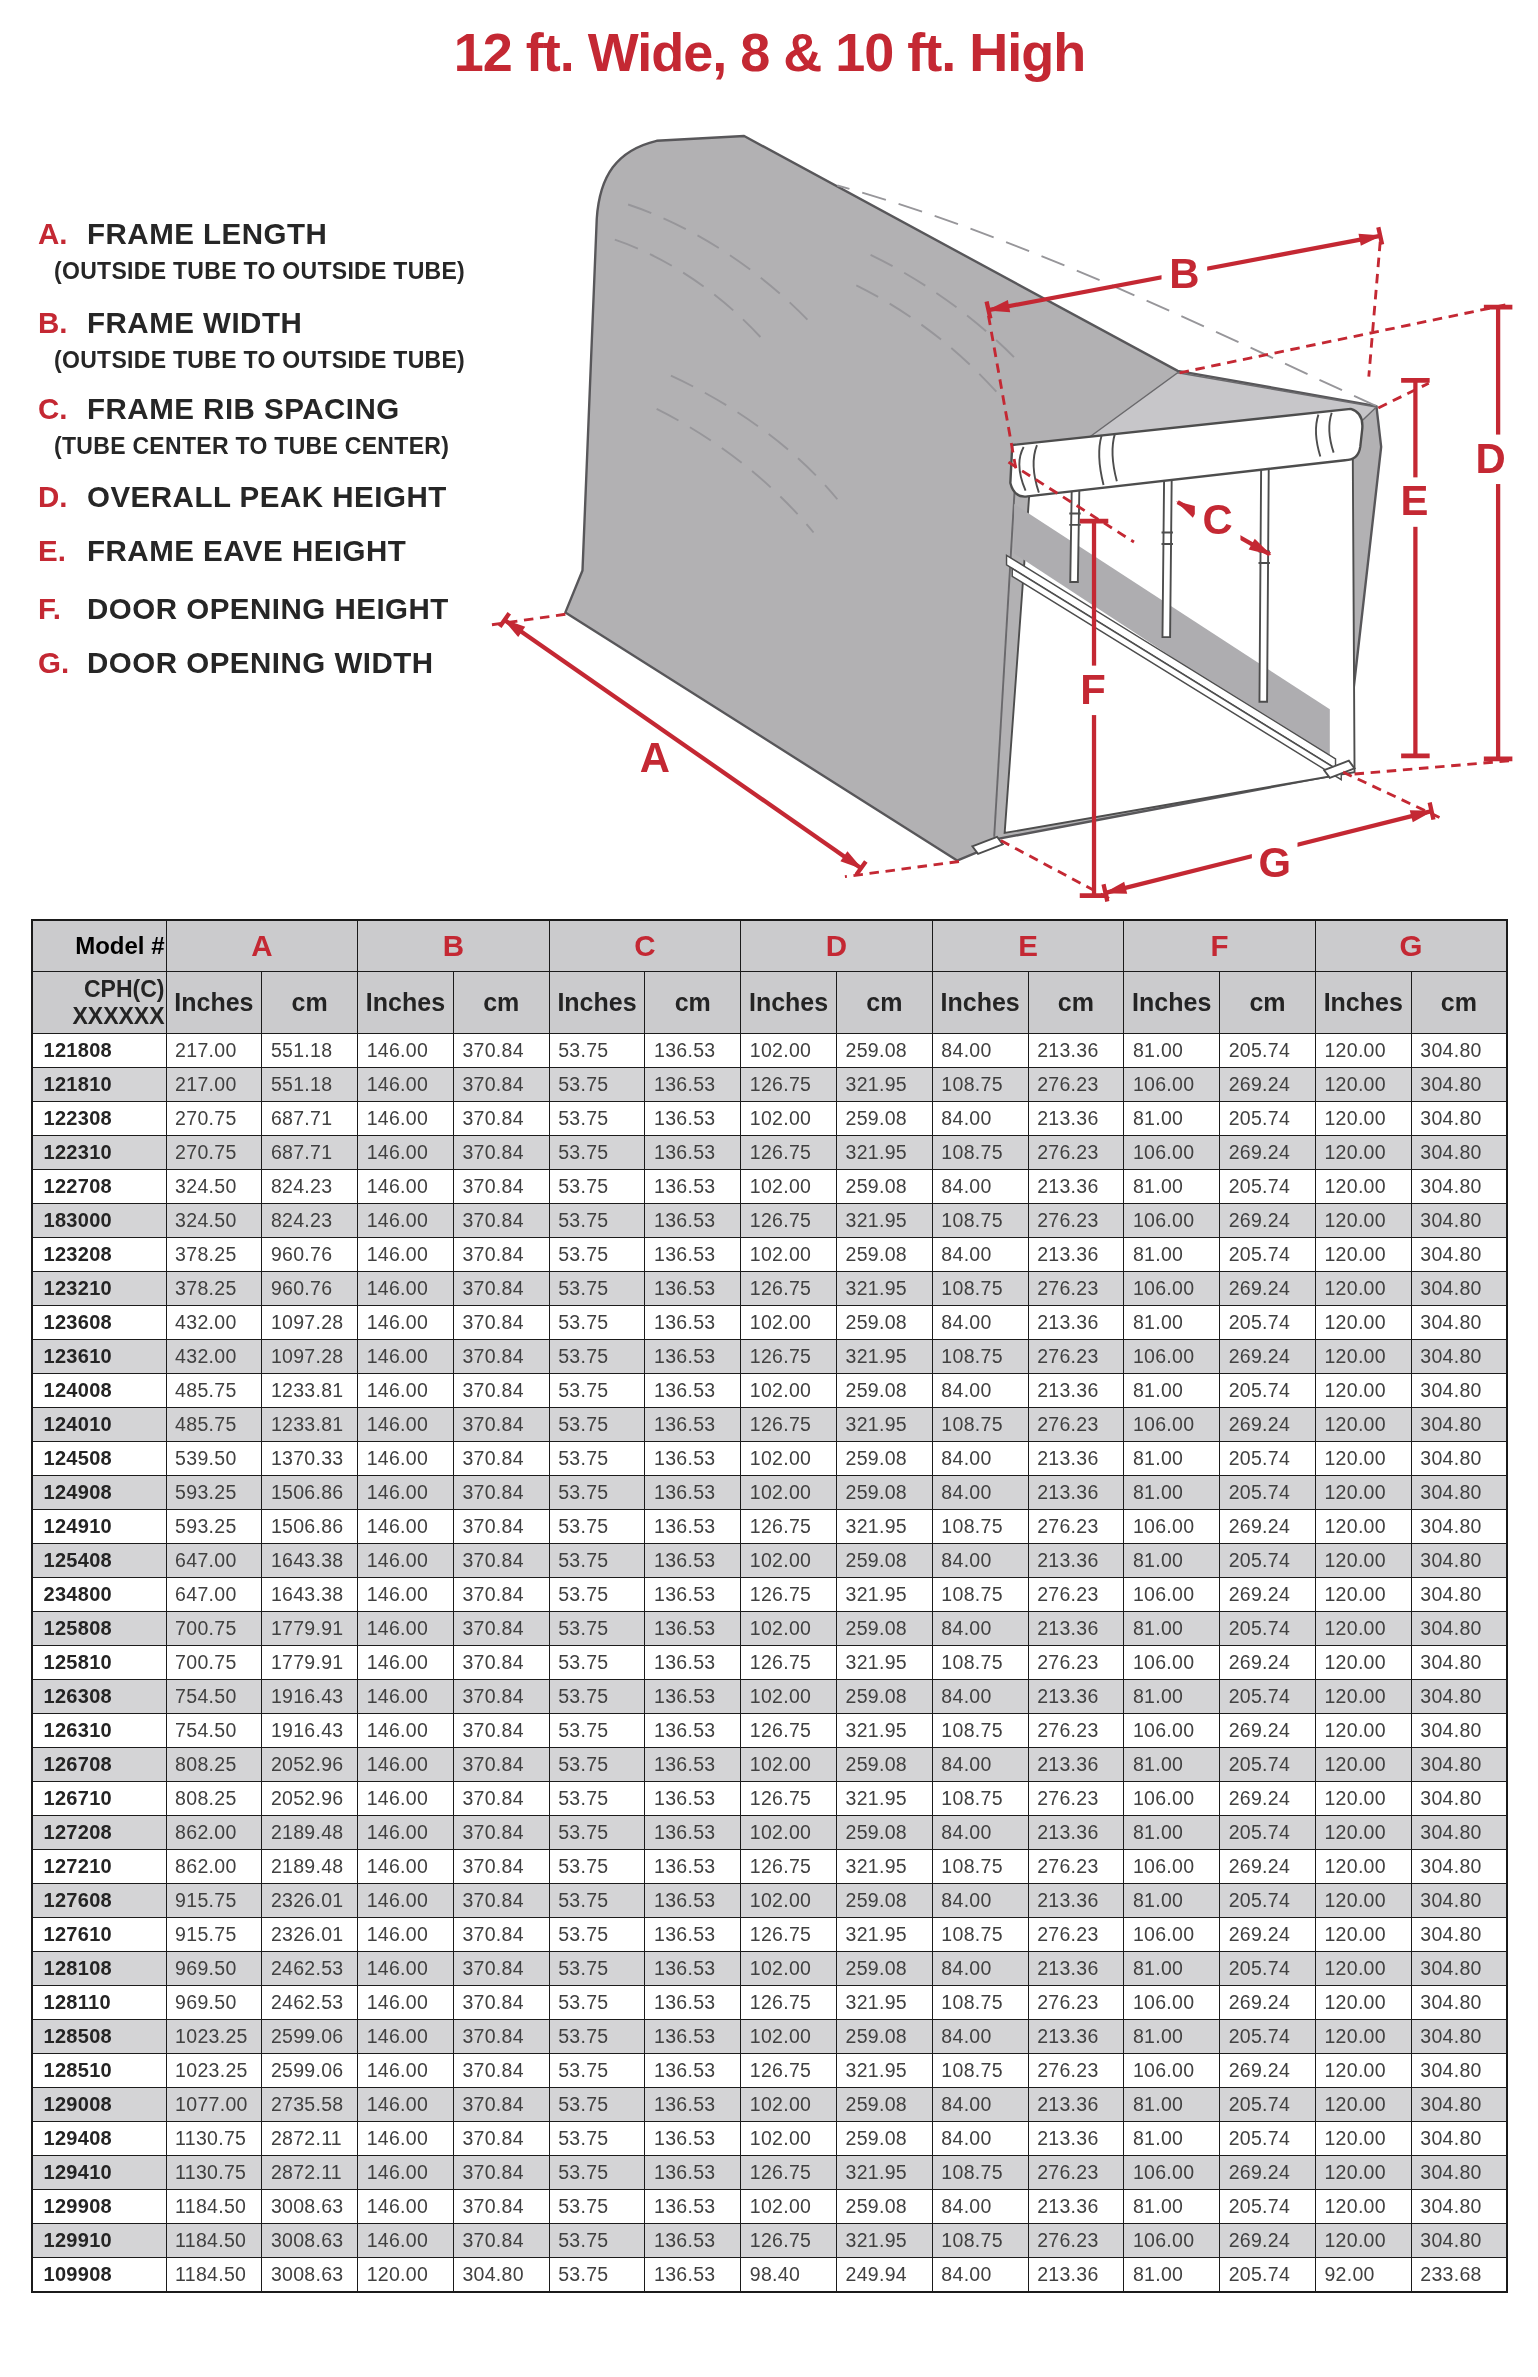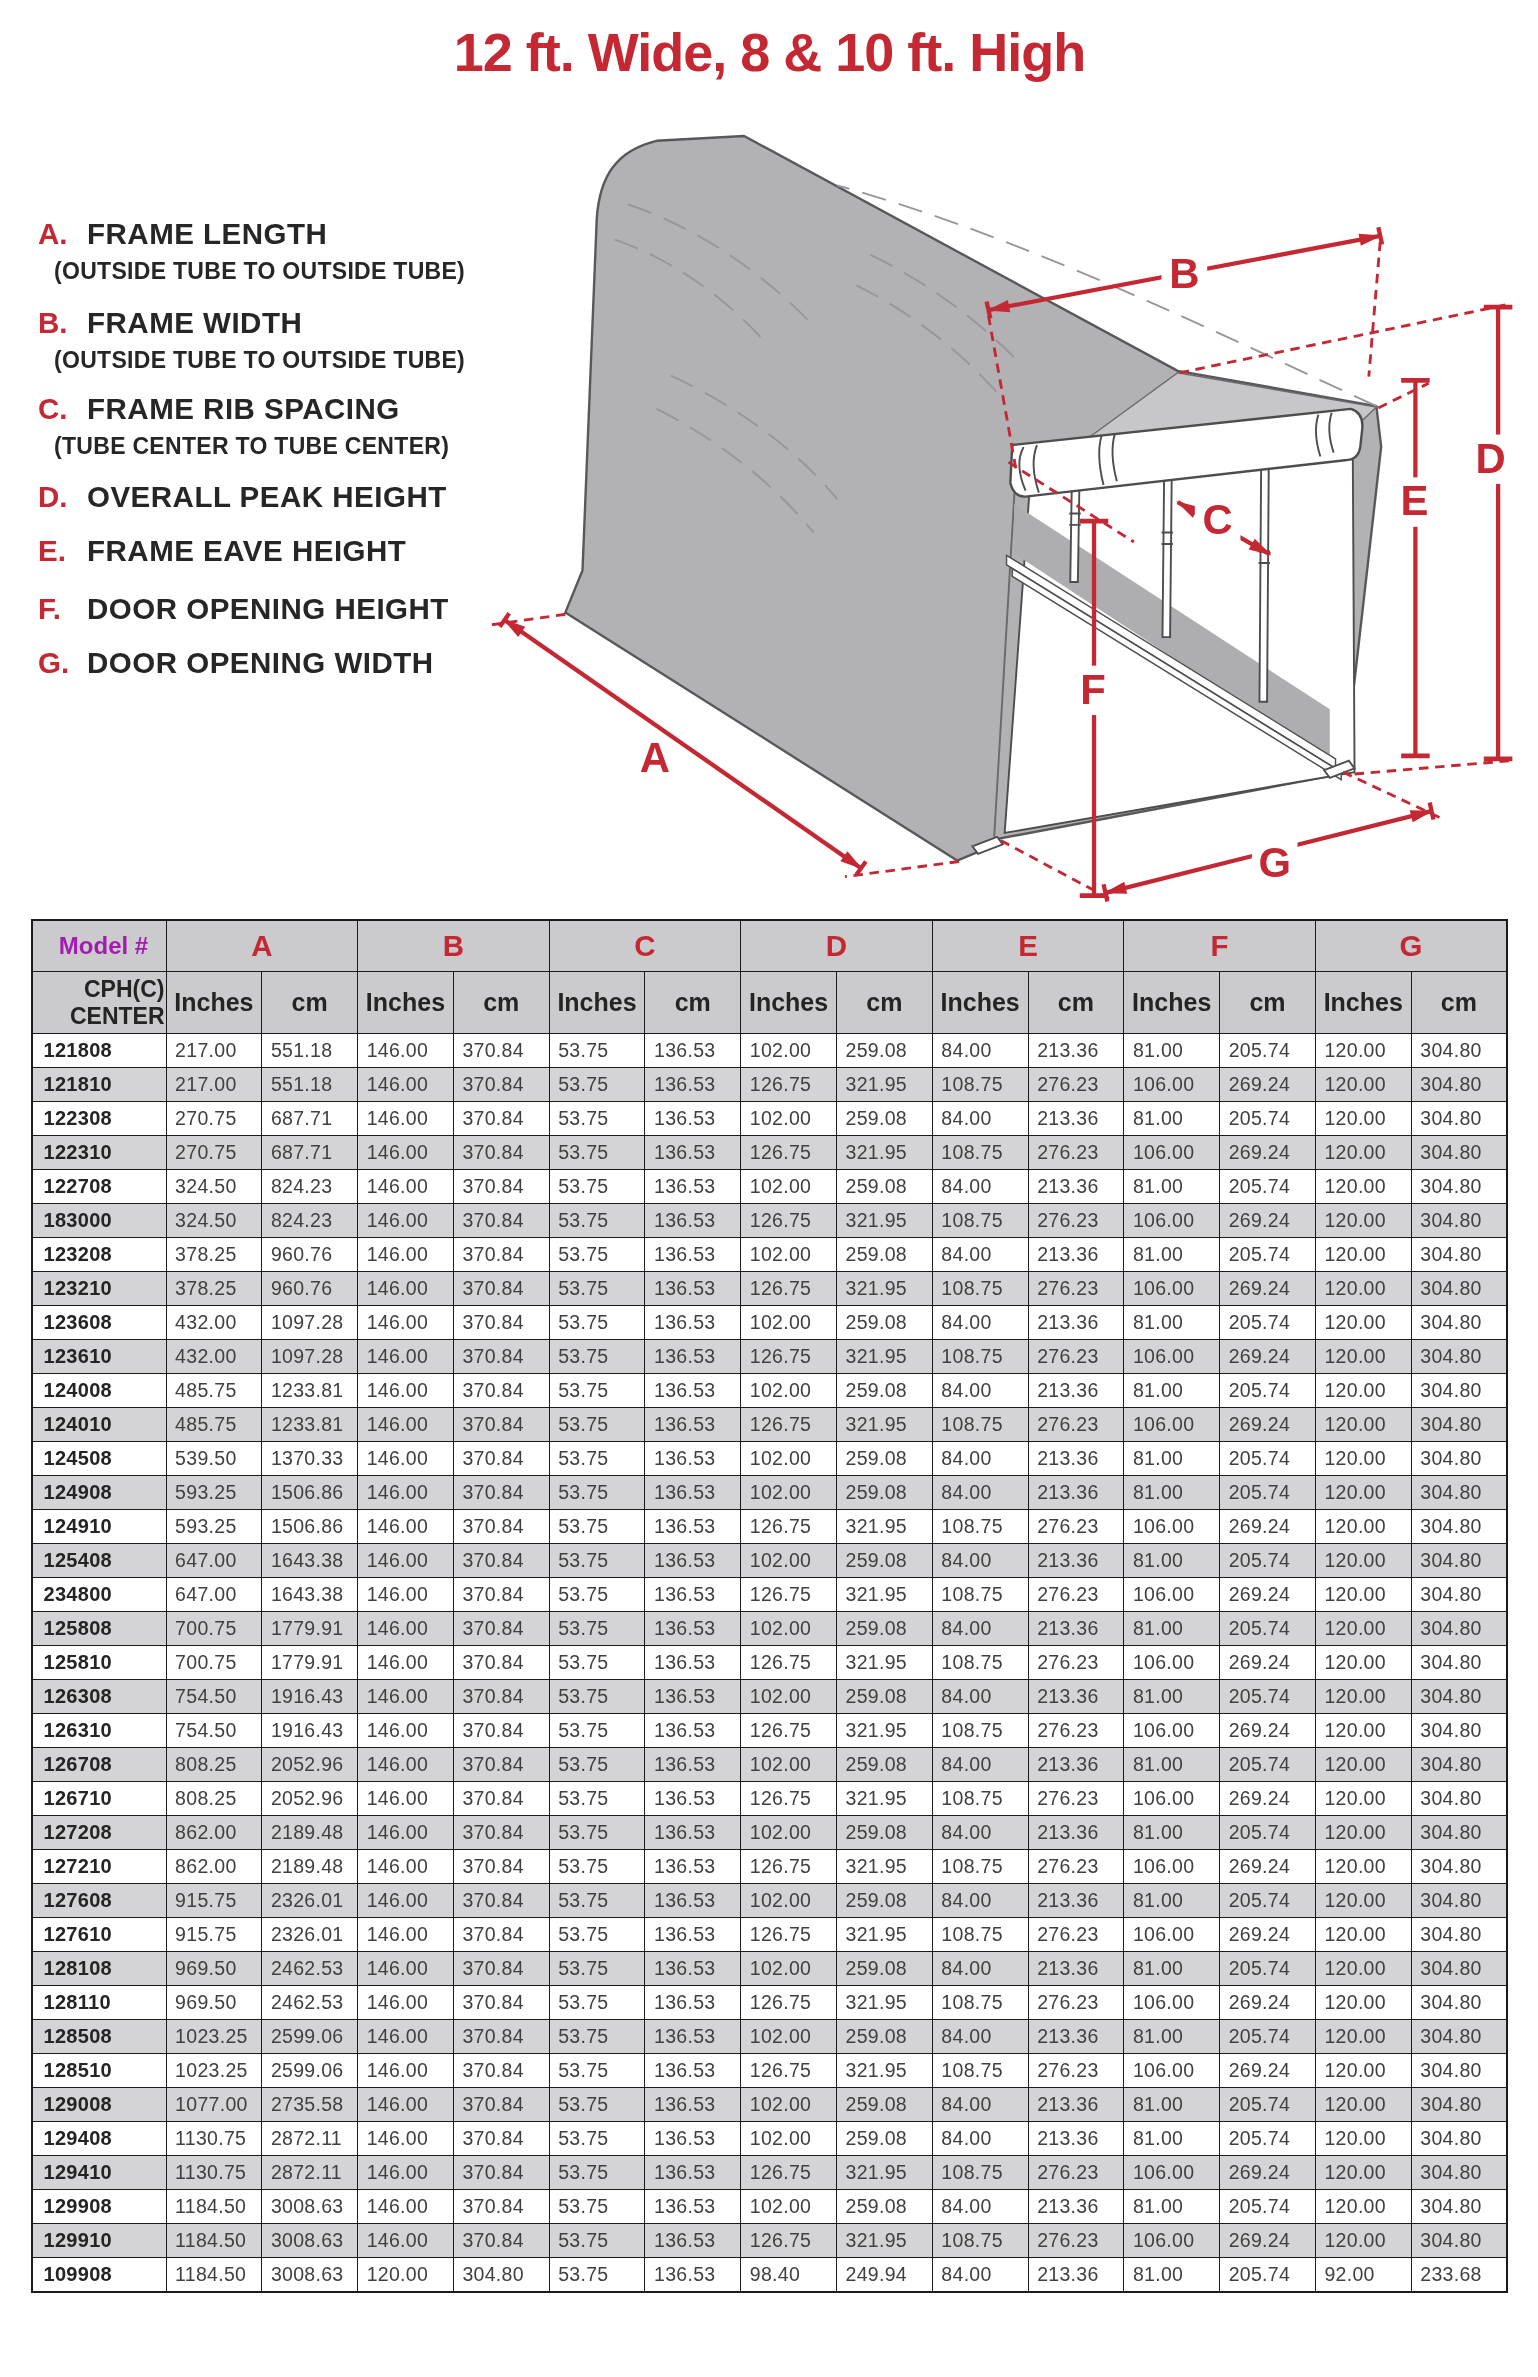--- a/index.html
+++ b/index.html
@@ -19,21 +19,21 @@
   
   #diagram{position:absolute;left:476px;top:95px;width:1063px;height:837px}
   .dim-label{font-size:44px;font-weight:800;fill:#c42833;text-anchor:middle}
 
   
   #spec-table{position:absolute;left:31px;top:919px;width:1477px;
     border-collapse:collapse;table-layout:fixed;border:2.9px solid #1b1b1b}
   #spec-table th,#spec-table td{border:1.9px solid #1b1b1b;vertical-align:middle;overflow:hidden}
   #spec-table thead th{background:#cbcbcd}
   .dim-letter{color:#c42833;font-size:29.5px;font-weight:800;height:48px;text-align:center}
-  .model-h{font-size:24px;font-weight:700;text-align:center;padding-left:9.5px;color:#a21caf}
+  .model-h{font-size:24px;font-weight:700;text-align:right;padding-left:9.5px;color:#000000}
   .cph{font-size:23px;font-weight:700;text-align:right;padding-left:20px;line-height:1.15;color:#242424}
   .unit{font-size:25px;font-weight:700;height:59px;text-align:center;color:#242424}
   #spec-table tbody td{font-size:19.5px;color:#404040;padding-left:8.6px;height:31px;
     letter-spacing:0.3px;white-space:nowrap}
   #spec-table tbody td.model-cell{font-weight:700;color:#242424;font-size:20px;padding-left:10.5px}
   #spec-table tbody tr:nth-child(even) td{background:#d4d4d6}
 </style>
 </head>
 <body>
 
@@ -208,21 +208,21 @@
         <th colspan="2" class="dim-letter">B</th>
         <th colspan="2" class="dim-letter">C</th>
         <th colspan="2" class="dim-letter">D</th>
         <th colspan="2" class="dim-letter">E</th>
         <th colspan="2" class="dim-letter">F</th>
         <th colspan="2" class="dim-letter">G</th>
       </tr>
     <tr id="unit-row">
       <th class="cph">
         <div>CPH(C)</div>
-        <div>CENTER</div>
+        <div>XXXXXX</div>
       </th>
     <th class="unit">Inches</th>
         <th class="unit">cm</th>
         <th class="unit">Inches</th>
         <th class="unit">cm</th>
         <th class="unit">Inches</th>
         <th class="unit">cm</th>
         <th class="unit">Inches</th>
         <th class="unit">cm</th>
         <th class="unit">Inches</th>

